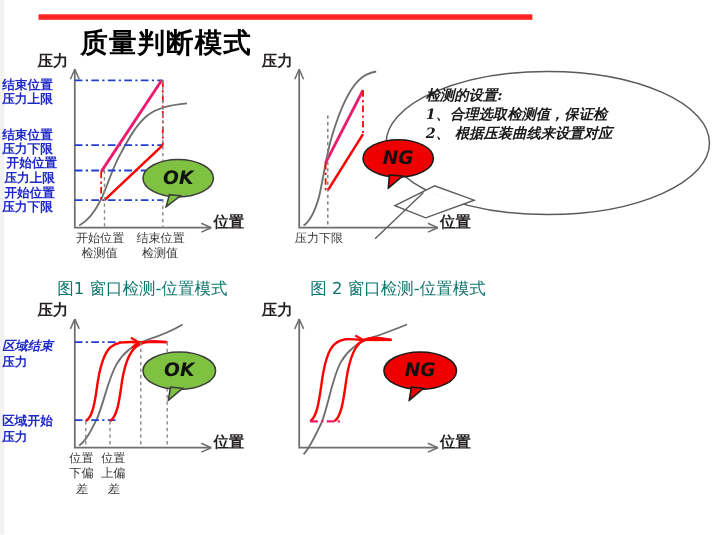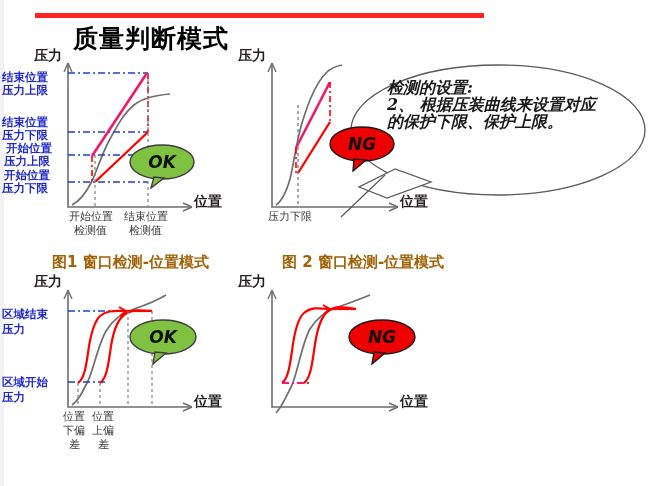--- a/index.html
+++ b/index.html
@@ -33,37 +33,37 @@
     position:absolute;font-size:11.5px;font-weight:bold;color:#1f29c8;
     font-family:"DejaVu Sans","Liberation Sans",sans-serif;
     white-space:nowrap;line-height:13px;
   }
   .tick-label{
     position:absolute;font-size:11px;color:#3a3a3a;font-weight:normal;
     font-family:"DejaVu Sans","Liberation Sans",sans-serif;
     white-space:nowrap;line-height:13px;text-align:center;
   }
   .caption{
-    position:absolute;font-size:15px;font-weight:bold;color:#a16207;
+    position:absolute;font-size:15px;font-weight:normal;color:#0f766e;
     font-family:"DejaVu Sans","Liberation Sans",sans-serif;white-space:nowrap;text-align:center;
   }
 
   
   .bubble{position:absolute;}
   .bubble-text{
     position:absolute;left:0;right:0;text-align:center;
     font-size:17px;font-weight:bold;font-style:italic;color:#111;
     font-family:"DejaVu Sans","Liberation Sans",sans-serif;
   }
 
   
   .note{position:absolute;left:335px;top:57px;width:315px;height:160px;}
   .note-body{
     position:absolute;left:52px;top:22px;width:215px;
-    font-size:16px;font-style:italic;font-weight:bold;color:#1a1a1a;
+    font-size:13px;font-style:italic;font-weight:bold;color:#1a1a1a;
     font-family:"DejaVu Serif","Liberation Serif",serif;
     line-height:17px;
   }
   .note-body .ln{display:block;white-space:nowrap;}
 </style>
 </head>
 <body>
 
 <div class="page">
   <div class="edge-left"></div>
@@ -162,22 +162,22 @@
   <div class="caption" style="left:258px;top:253px;padding-left:24px;">图 2  窗口检测-位置模式</div>
 
   <div class="note">
     <svg width="315" height="175" viewBox="0 0 315 175">
       <ellipse cx="163" cy="73" rx="147" ry="65" fill="#ffffff" fill-opacity="0.96" stroke="#5a5a5a" stroke-width="1.3"></ellipse>
       <path d="M60,112 L24,130 L52,141 L96,125 Z" fill="#ffffff" fill-opacity="0.96" stroke="#5a5a5a" stroke-width="1.3"></path>
       <path d="M50,118 L6,160" fill="none" stroke="#5a5a5a" stroke-width="1.2"></path>
     </svg>
     <div class="note-body">
       <span class="ln">检测的设置:</span>
+      <span class="ln">1、合理选取检测值，保证检</span>
       <span class="ln">2、 根据压装曲线来设置对应</span>
-      <span class="ln">的保护下限、保护上限。</span>
     </div>
   </div>
 
   <div class="bubble" style="left:326px;top:124px;width:72px;height:48px;">
     <svg width="72" height="48" viewBox="0 0 72 48">
       <ellipse cx="36" cy="20" rx="32" ry="17" fill="#ee0000" stroke="#1a1a1a" stroke-width="1.4"></ellipse>
       <path d="M28,35 L27,47 L40,36 Z" fill="#ee0000" stroke="#1a1a1a" stroke-width="1.4"></path>
     </svg>
     <div class="bubble-text" style="top:10px;">NG</div>
   </div>
@@ -205,21 +205,21 @@
         <path d="M78,98 L78,122"></path>
         <path d="M100,98 L100,122"></path>
         <path d="M128,26 L128,122"></path>
         <path d="M152,26 L152,122"></path>
       </g>
     </svg>
 
     <div class="axis-label" style="left:34px;top:-12px;">压力</div>
     <div class="axis-label" style="left:194px;top:108px;">位置</div>
 
-    <div class="blue-label" style="left:2px;top:23px;">区域结束</div>
+    <div class="blue-label" style="left:2px;top:23px;font-style:italic;">区域结束</div>
     <div class="blue-label" style="left:2px;top:38px;">压力</div>
     <div class="blue-label" style="left:2px;top:91px;text-align:center;">区域开始</div>
     <div class="blue-label" style="left:2px;top:106px;">压力</div>
 
     <div class="tick-label" style="left:63px;top:125px;">位置</div>
     <div class="tick-label" style="left:63px;top:139px;">下偏</div>
     <div class="tick-label" style="left:69px;top:153px;">差</div>
     <div class="tick-label" style="left:92px;top:125px;">位置</div>
     <div class="tick-label" style="left:92px;top:139px;">上偏</div>
     <div class="tick-label" style="left:98px;top:153px;">差</div>

